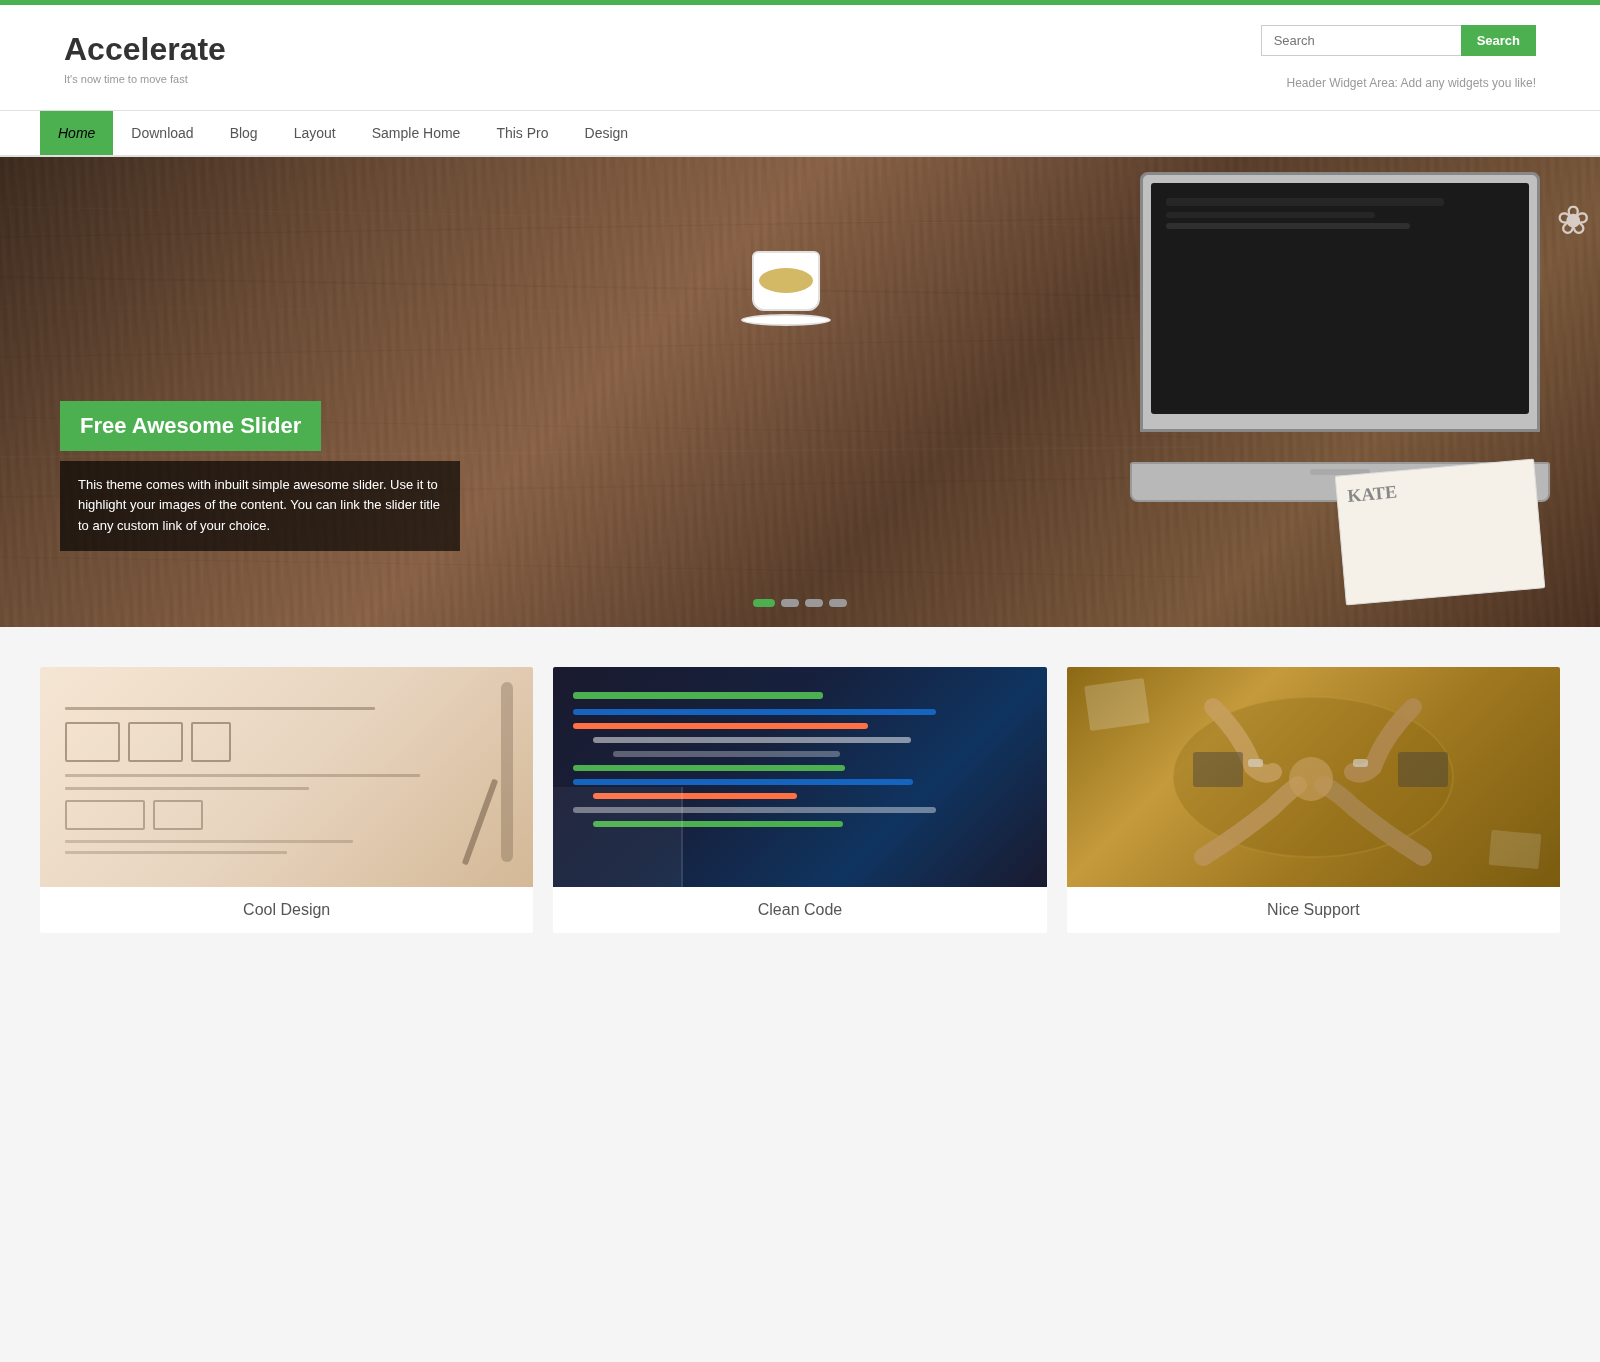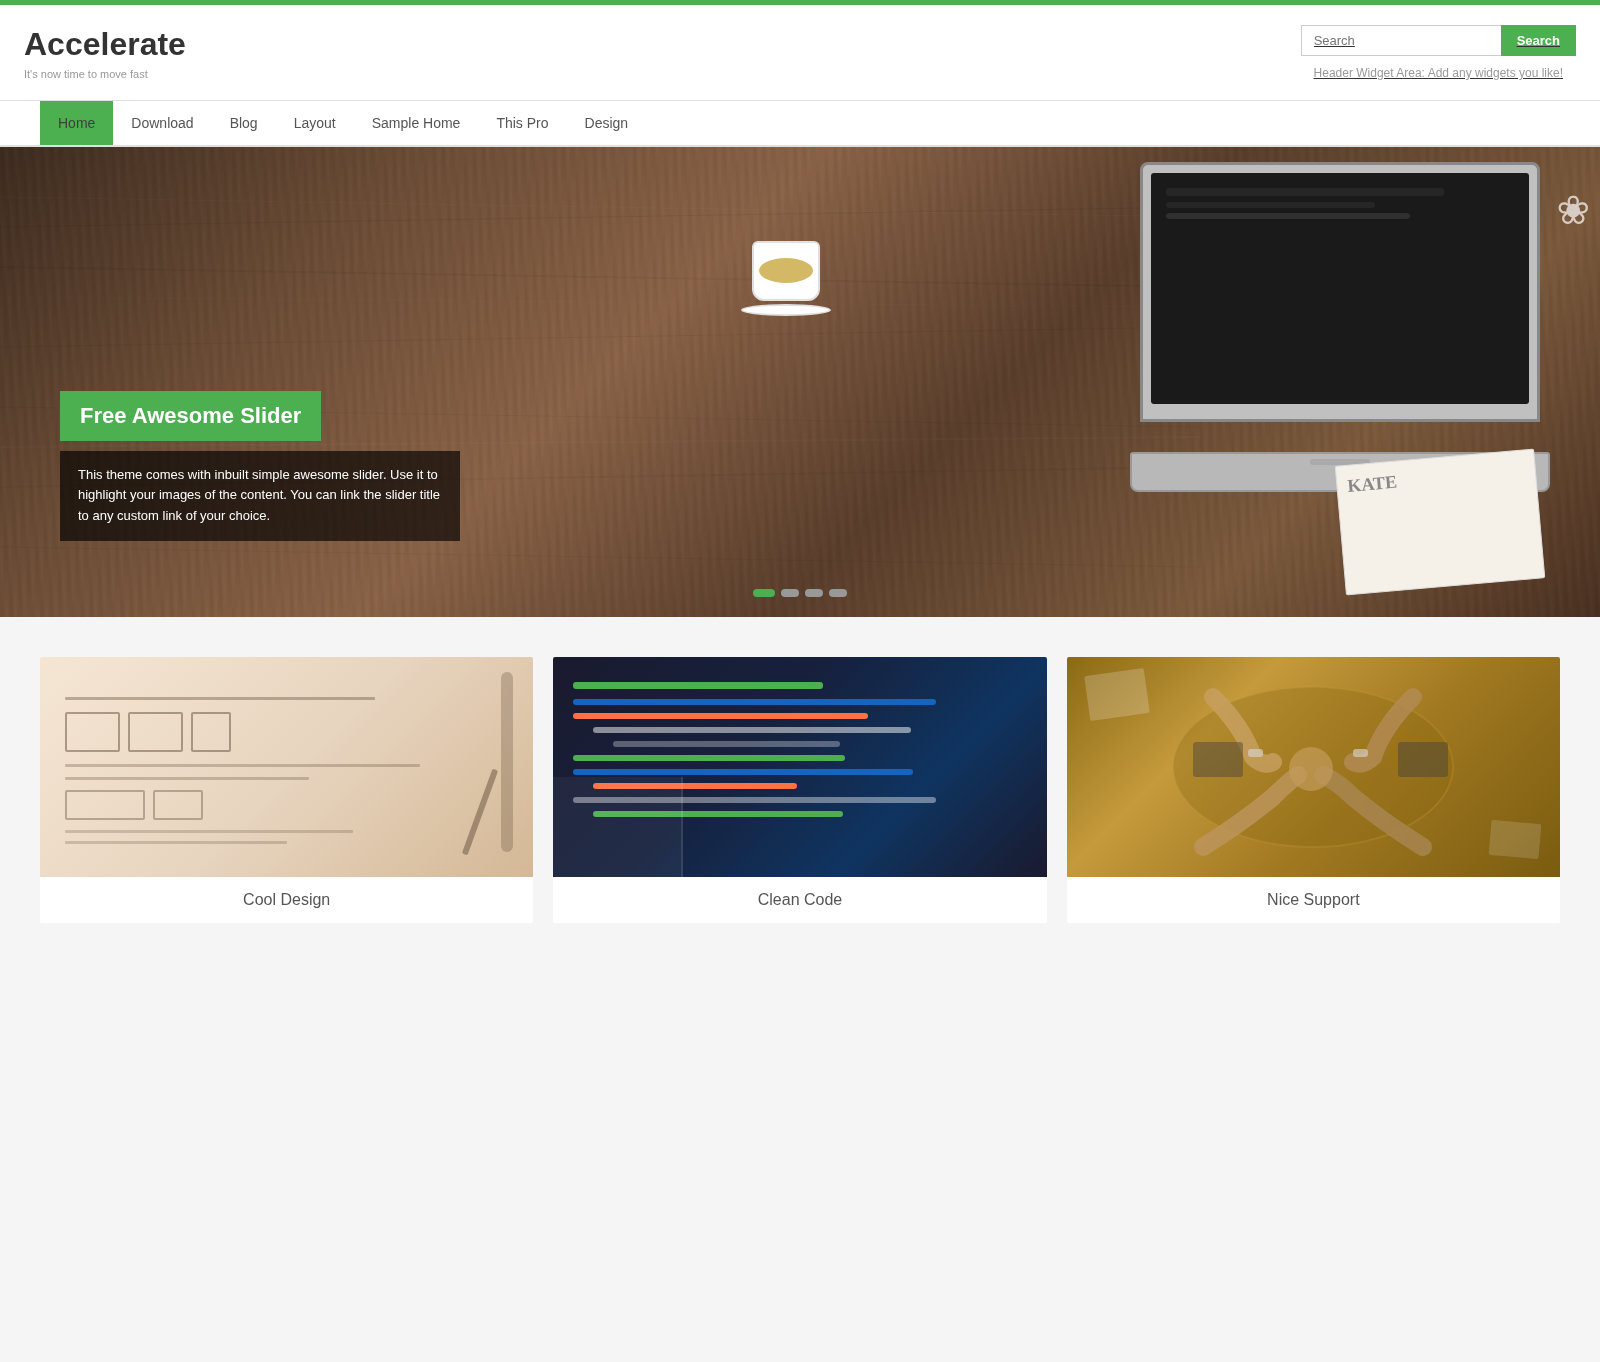--- a/index.html
+++ b/index.html
@@ -8,44 +8,43 @@
     
     .top-bar {
       background: #4caf50;
       height: 5px;
       width: 100%;
     }
 
     
     .header {
       background: #fff;
-      padding: 20px 24px;
+      padding: 20px 64px;
       display: flex;
       justify-content: space-between;
       align-items: center;
       border-bottom: 1px solid #e0e0e0;
     }
     .site-branding {}
     .site-title {
       font-size: 32px;
       font-weight: bold;
       color: #333;
       line-height: 1.2;
     }
     .site-tagline {
       font-size: 11px;
       color: #999;
       margin-top: 4px;
     }
     .header-widget {
       display: flex;
       flex-direction: column;
-      align-items: center;
-      gap: 10px;
-      text-decoration: underline;
+      align-items: flex-end;
+      gap: 20px;
     }
     .search-form {
       display: flex;
       gap: 0;
     }
     .search-input {
       border: 1px solid #ccc;
       padding: 7px 12px;
       font-size: 13px;
       width: 200px;
@@ -79,21 +78,22 @@
     }
     .nav-item a {
       display: block;
       padding: 14px 18px;
       text-decoration: none;
       font-size: 14px;
       color: #555;
     }
     .nav-item.active a {
       background: #4caf50;
-      color: #404040;
+      color: #000000;
+      font-style: italic;
     }
 
     
     .hero-slider {
       position: relative;
       width: 100%;
       height: 470px;
       overflow: hidden;
       background: #5a3e2b;
     }

